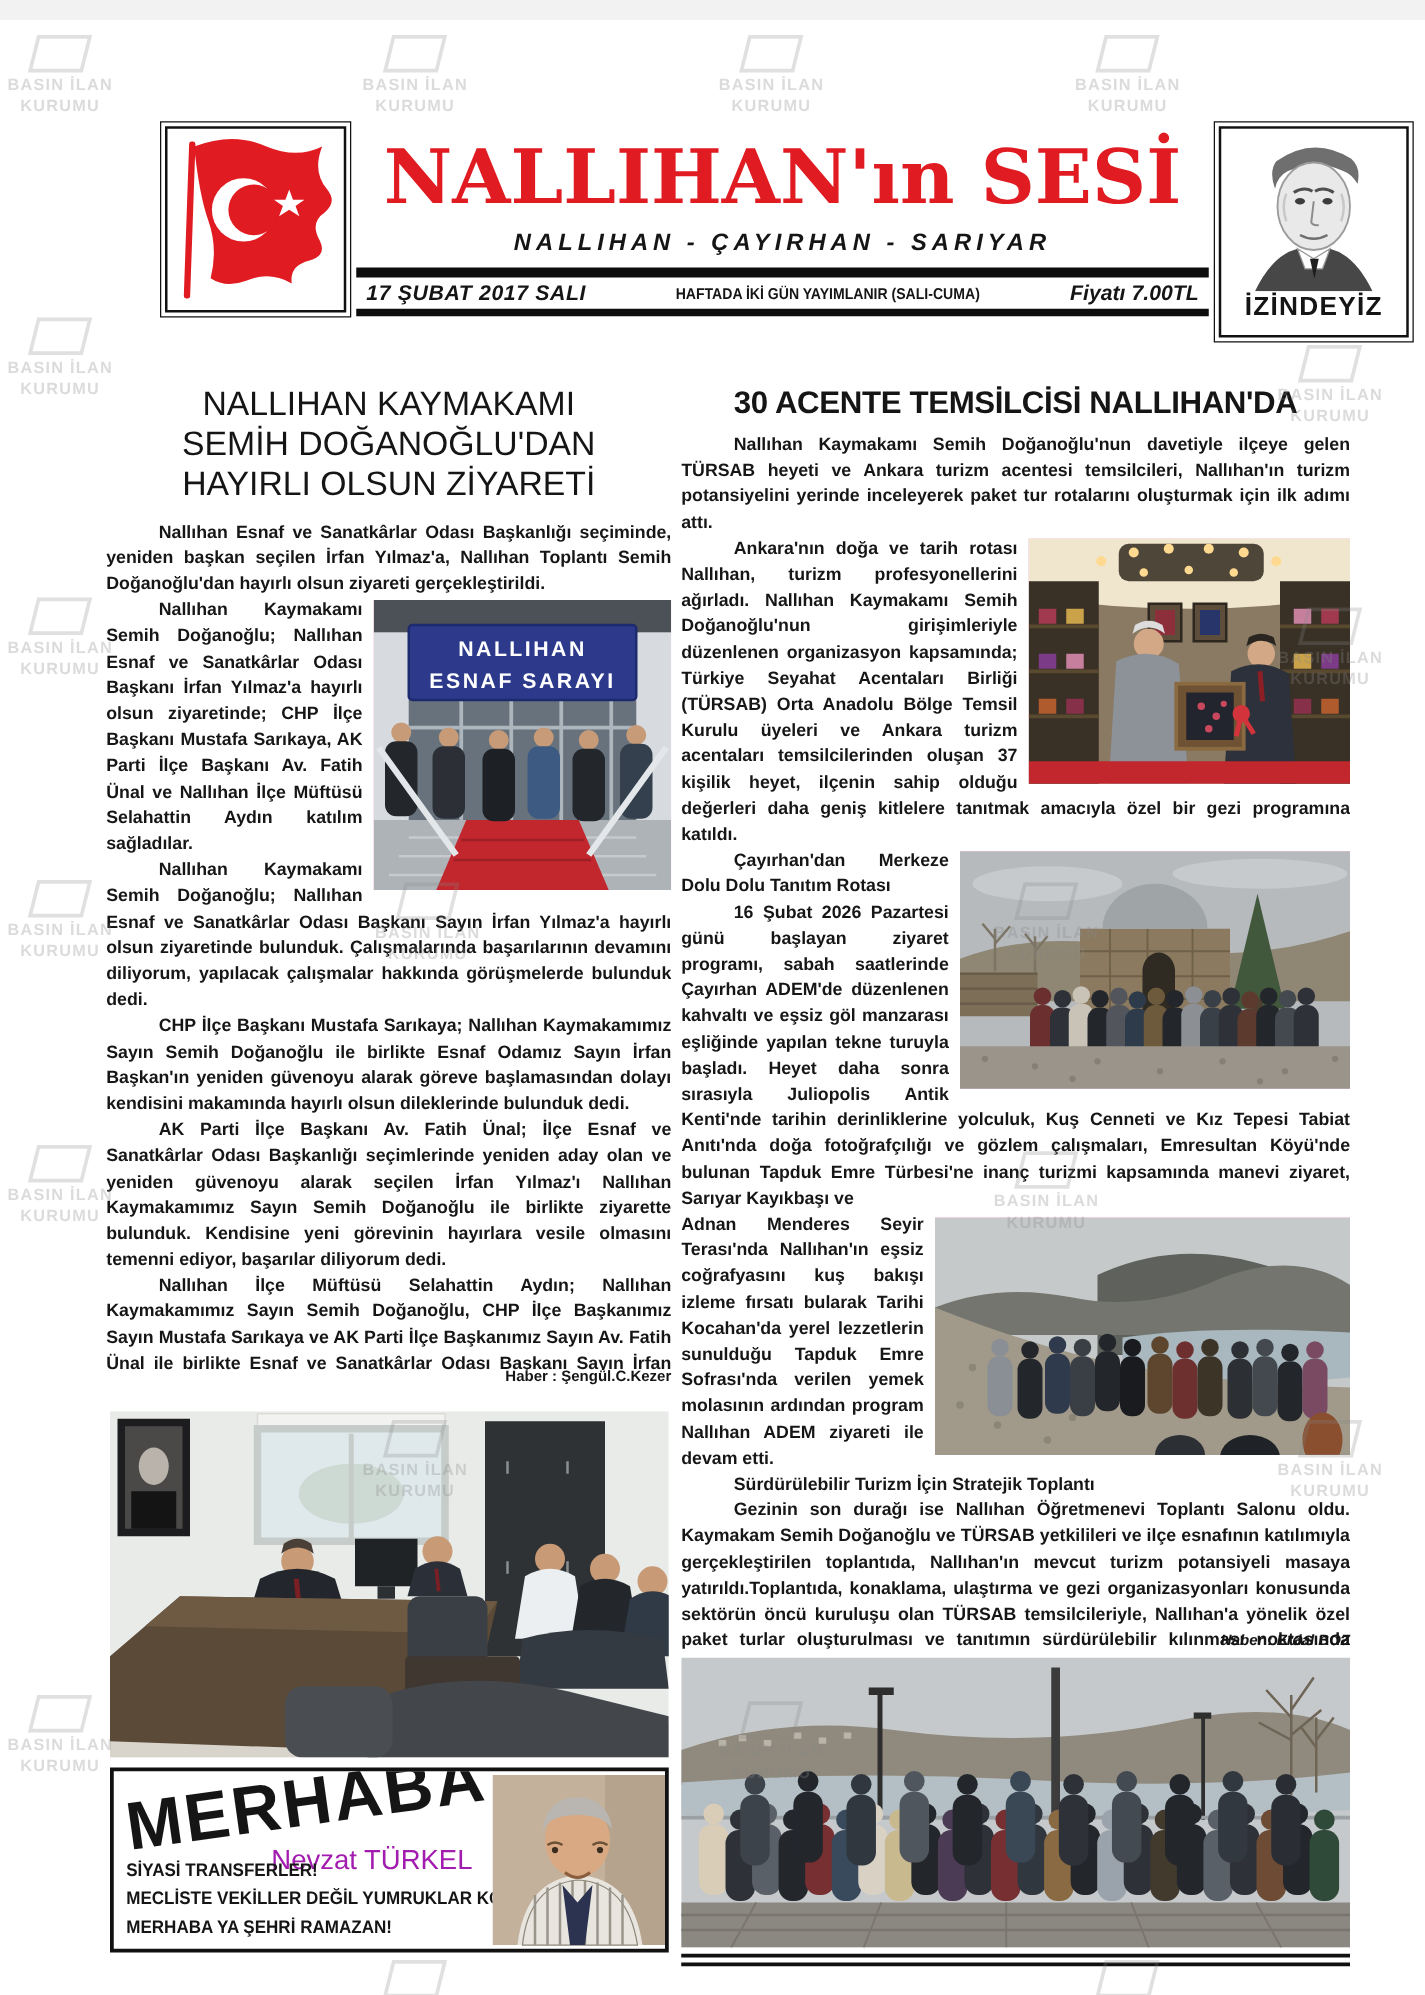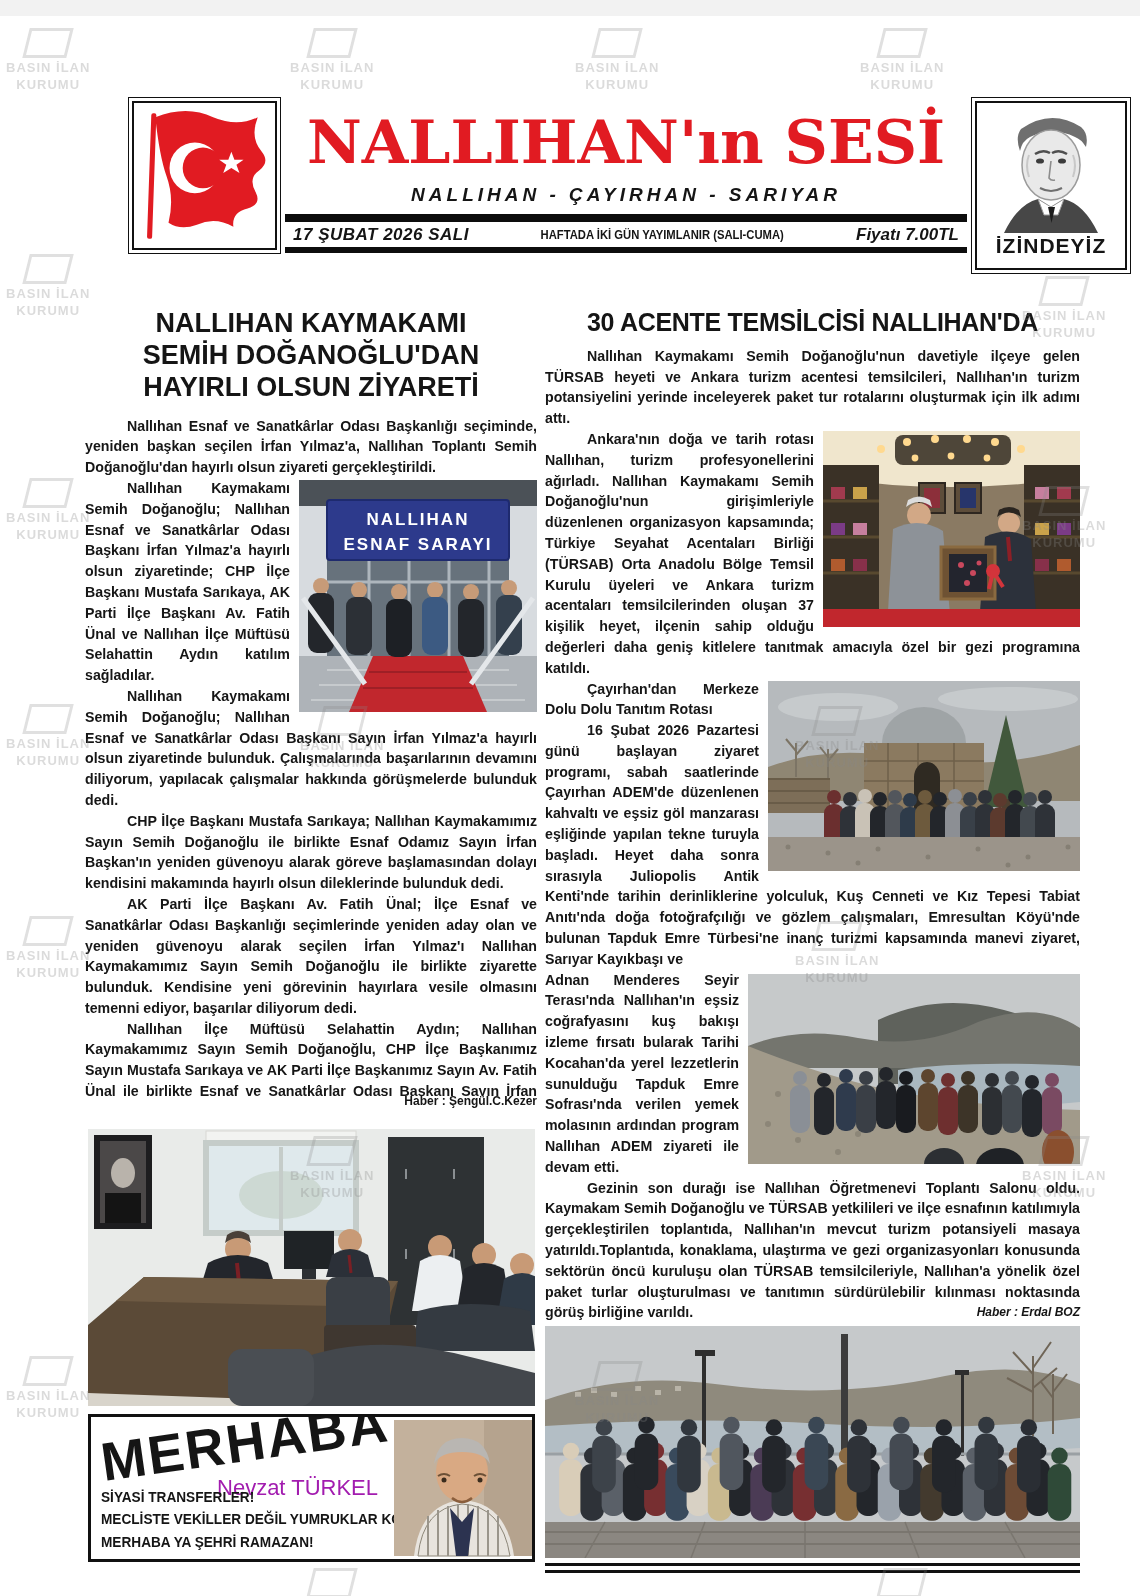--- a/index.html
+++ b/index.html
@@ -33,21 +33,21 @@
   .d-freq{font-size:12.5px;font-weight:bold;transform:scaleX(.9);white-space:nowrap;}
   .d-price{font-size:17px;font-weight:bold;font-style:italic;}
   .ata-box{width:148px;height:165px;border:2px solid #111;outline:1px solid #111;outline-offset:3px;
            background:#fff;flex:0 0 auto;display:flex;flex-direction:column;align-items:center;}
   .ata-box svg{display:block;width:146px;height:130px;}
   .motto{font-weight:bold;font-size:21px;letter-spacing:1px;margin-top:1px;}
 
   
   .colL{position:absolute;left:85px;top:292px;width:452px;height:788px;overflow:hidden;z-index:2;}
   .colR{position:absolute;left:545px;top:292px;width:535px;height:1014px;overflow:hidden;z-index:2;}
-  .headL{font-size:27px;line-height:1.18;text-align:center;font-weight:bold;margin:0 0 12px;}
+  .headL{font-size:27px;line-height:1.18;text-align:center;font-weight:normal;margin:0 0 12px;}
   .headR{font-size:25px;line-height:1.15;text-align:center;font-weight:bold;margin:0 0 9px;
          white-space:nowrap;letter-spacing:-.3px;}
   .colL p,.colR p{margin:0;text-align:justify;text-indent:42px;font-size:14.2px;line-height:20.8px;
      font-weight:bold;color:#161616;}
   p.noindent{text-indent:0;}
   .ph{float:right;background:#f9a8d4;}
   .ph svg{display:block;width:100%;height:100%;}
   .ph-esnaf{width:238px;height:232px;margin:2px 0 6px 9px;}
   .ph-gift{width:257px;height:196px;margin:2px 0 6px 9px;}
   .ph-turbe{width:312px;height:190px;margin:2px 0 6px 9px;}
@@ -191,21 +191,21 @@
         <path d="M21 14 Q52 2 78 14 Q102 24 122 14 Q114 34 126 48 Q134 58 124 66 Q112 74 120 88 Q126 100 112 104 Q96 108 98 122 Q80 112 62 120 Q46 126 34 118 Q40 94 32 72 Q25 52 21 14 Z" fill="#e11b22"></path>
         <circle cx="60" cy="64" r="25" fill="#fff"></circle>
         <circle cx="68" cy="64" r="20" fill="#e11b22"></circle>
         <polygon points="96,48 99,56 108,56 101,61 104,69 96,64 88,69 91,61 84,56 93,56" fill="#fff"></polygon>
       </svg>
     </div>
     <div class="mast-center">
       <div class="mast-title" style="color: rgb(225, 27, 34);">NALLIHAN'ın SESİ</div>
       <div class="mast-subtitle">NALLIHAN - ÇAYIRHAN - SARIYAR</div>
       <div class="date-strip">
-        <span class="d-date">17 ŞUBAT  2026 SALI</span>
+        <span class="d-date">17 ŞUBAT  2017 SALI</span>
         <span class="d-freq">HAFTADA İKİ GÜN YAYIMLANIR (SALI-CUMA)</span>
         <span class="d-price">Fiyatı  7.00TL</span>
       </div>
     </div>
     <div class="ata-box">
       <svg viewBox="0 0 146 130">
         <rect width="146" height="130" fill="#fff"></rect>
         <path d="M43 26 Q73 5 103 24 Q111 31 108 44 Q103 36 97 34 Q75 23 52 34 Q44 38 42 48 Q37 34 43 26 Z" fill="#6f6f6f"></path>
         <ellipse cx="73" cy="62" rx="29" ry="35" fill="#e9e9e9" stroke="#9b9b9b" stroke-width="1.5"></ellipse>
         <path d="M51 52 q-4 10 0 22 M95 52 q4 10 0 22" stroke="#c8c8c8" stroke-width="2" fill="none"></path>
@@ -483,20 +483,21 @@
           <use href="#pp" x="264" y="140" fill="#43494f"></use>
             <use href="#pp" x="284" y="144" fill="#23262b"></use>
           <use href="#pp" x="304" y="142" fill="#7a4a62"></use>
         </g>
         <ellipse cx="196" cy="190" rx="20" ry="16" fill="#2c2f33"></ellipse>
         <ellipse cx="252" cy="192" rx="24" ry="18" fill="#1f2226"></ellipse>
         <ellipse cx="310" cy="178" rx="16" ry="22" fill="#8a4f2e"></ellipse>
       </svg>
     </div>
     <p class="noindent">Adnan Menderes Seyir Terası'nda Nallıhan'ın eşsiz coğrafyasını kuş bakışı izleme fırsatı bularak Tarihi Kocahan'da yerel lezzetlerin sunulduğu Tapduk Emre Sofrası'nda verilen yemek molasının ardından program Nallıhan ADEM ziyareti ile devam etti.</p>
+    <p>Sürdürülebilir Turizm İçin Stratejik Toplantı</p>
     <p>Gezinin son durağı ise Nallıhan Öğretmenevi Toplantı Salonu oldu. Kaymakam Semih Doğanoğlu ve TÜRSAB yetkilileri ve ilçe esnafının katılımıyla gerçekleştirilen toplantıda, Nallıhan'ın mevcut turizm potansiyeli masaya yatırıldı.Toplantıda, konaklama, ulaştırma ve gezi organizasyonları konusunda sektörün öncü kuruluşu olan TÜRSAB temsilcileriyle, Nallıhan'a yönelik özel paket turlar oluşturulması ve tanıtımın sürdürülebilir kılınması noktasında görüş birliğine varıldı.</p>
 
   </div>
   <div class="bylineR">Haber : Erdal BOZ</div>
 
   <div class="photo-group">
     <svg viewBox="0 0 535 232">
       <rect width="535" height="232" fill="#c6c9cb"></rect>
       <path d="M0 74 q80 -28 170 -16 q120 16 230 -8 q80 -16 135 8 v44 h-535 z" fill="#8f8a7d"></path>
       <g fill="#b9b4a8">

